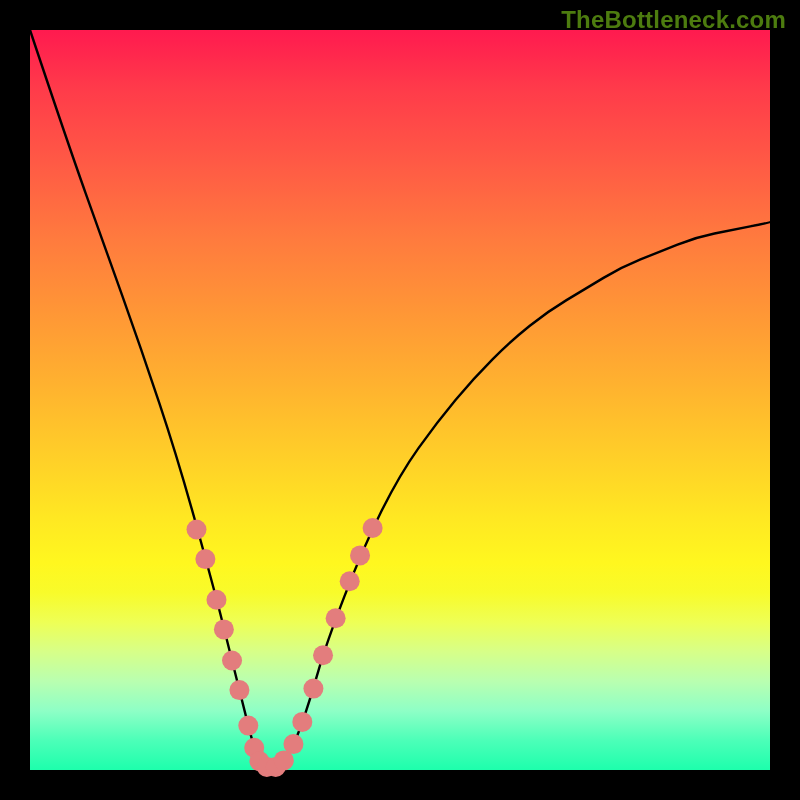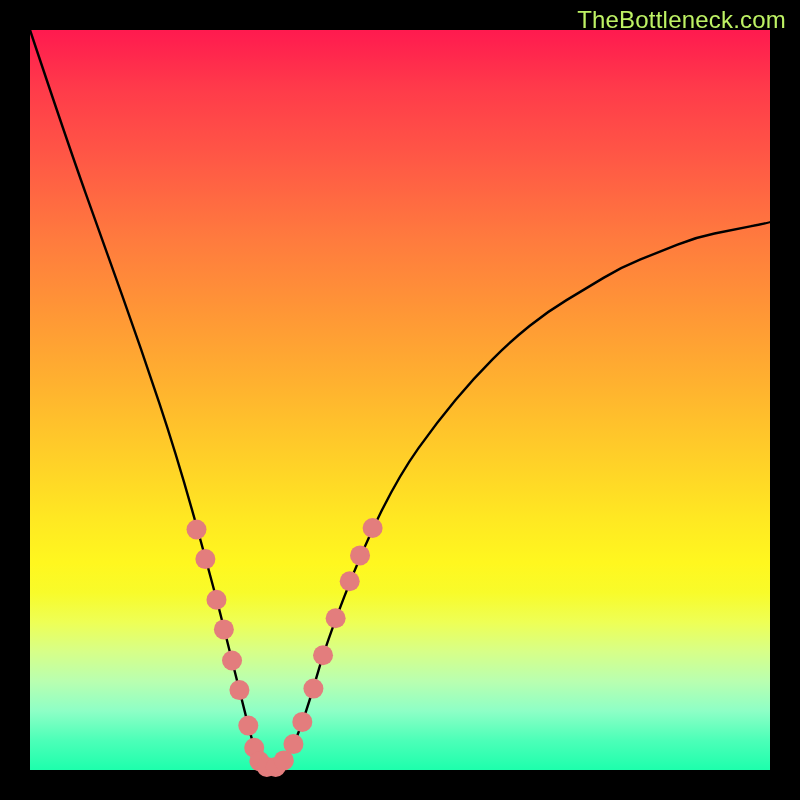--- a/index.html
+++ b/index.html
@@ -42,24 +42,24 @@
       #b9ffb0 88%,
       #8effc6 92%,
       #4cffb8 96%,
       #1dffac 100%
     );
   }
   .watermark {
     position: absolute;
     top: 6px;
     right: 14px;
-    color: #bef264;
+    color: #4d7c0f;
     font-size: 24px;
     letter-spacing: 0.2px;
-    font-weight: 400;
+    font-weight: 700;
     user-select: none;
   }
   svg.curve {
     position: absolute;
     left: 0;
     top: 0;
     width: 740px;
     height: 740px;
     overflow: visible;
   }

